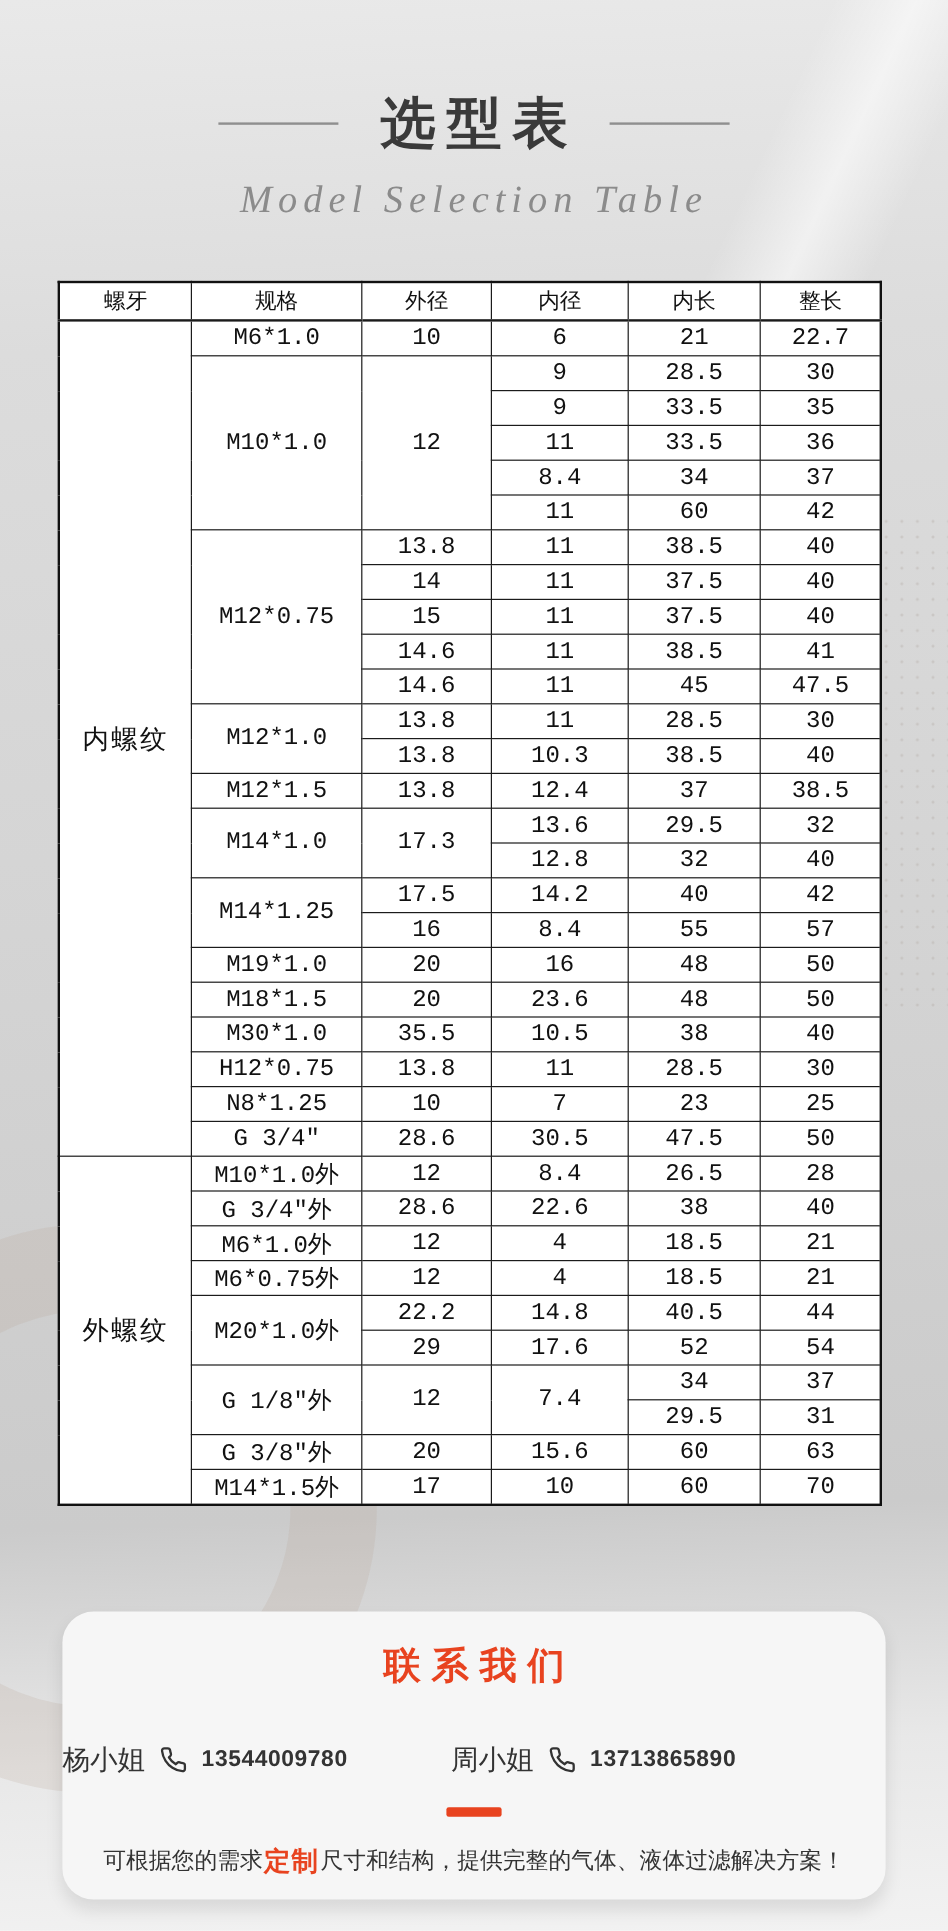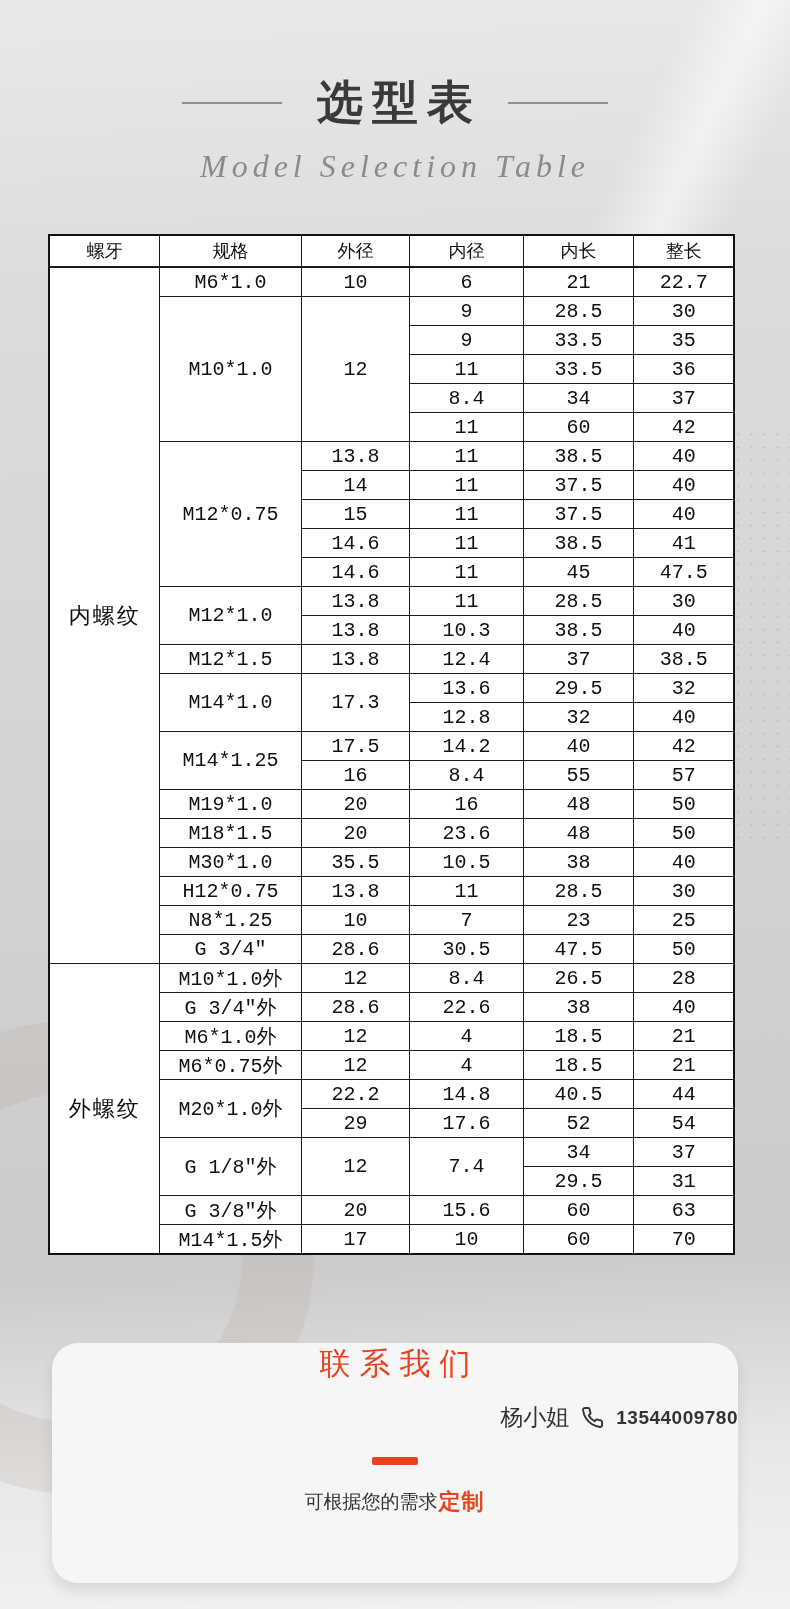--- a/index.html
+++ b/index.html
@@ -69,26 +69,27 @@
     font-family:"Liberation Sans","DejaVu Sans",sans-serif;
   }
   
   .card{
     position:absolute;left:52px;top:1343px;width:686px;height:240px;
     background:#f6f6f6;border-radius:26px;
     box-shadow:0 8px 14px rgba(0,0,0,.10);
     text-align:center;
   }
   .card-title{
-    font-size:31px;font-weight:normal;color:#e8431f;
+    margin-top:24px;
+    font-size:31px;font-weight:bold;color:#e8431f;
     letter-spacing:9px;text-indent:9px;
   }
   .card-contacts{
-    margin-top:17px;
-    display:flex;justify-content:flex-end;align-items:center;gap:86px;
+    margin-top:42px;
+    display:flex;justify-content:flex-start;align-items:center;gap:86px;
   }
   .person{display:flex;align-items:center;gap:12px;}
   .person-name{font-size:23px;color:#333;}
   .person-phone{font-size:19px;font-weight:bold;color:#333;letter-spacing:.5px;}
   .phone-icon{width:23px;height:23px;display:inline-block;}
   .card-dash{
     width:46px;height:8px;border-radius:2px;
     background:#e8431f;margin:24px auto 0;
   }
   .card-note{
@@ -368,20 +369,30 @@
     <div class="card-contacts">
       <div class="person">
         <span class="person-name">杨小姐</span>
         <span class="phone-icon">
           <svg viewBox="0 0 24 24" width="23" height="23" fill="none" stroke="#333" stroke-width="2" stroke-linecap="round" stroke-linejoin="round">
               <path d="M22 16.92v3a2 2 0 0 1-2.18 2 19.79 19.79 0 0 1-8.63-3.07 19.5 19.5 0 0 1-6-6 19.79 19.79 0 0 1-3.07-8.67A2 2 0 0 1 4.11 2h3a2 2 0 0 1 2 1.72 12.84 12.84 0 0 0 .7 2.81 2 2 0 0 1-.45 2.11L8.09 9.91a16 16 0 0 0 6 6l1.27-1.27a2 2 0 0 1 2.11-.45 12.84 12.84 0 0 0 2.81.7A2 2 0 0 1 22 16.92z"></path>
             </svg>
         </span>
         <span class="person-phone">13544009780</span>
       </div>
+      <div class="person">
+        <span class="person-name">周小姐</span>
+        <span class="phone-icon">
+          <svg viewBox="0 0 24 24" width="23" height="23" fill="none" stroke="#333" stroke-width="2" stroke-linecap="round" stroke-linejoin="round">
+              <path d="M22 16.92v3a2 2 0 0 1-2.18 2 19.79 19.79 0 0 1-8.63-3.07 19.5 19.5 0 0 1-6-6 19.79 19.79 0 0 1-3.07-8.67A2 2 0 0 1 4.11 2h3a2 2 0 0 1 2 1.72 12.84 12.84 0 0 0 .7 2.81 2 2 0 0 1-.45 2.11L8.09 9.91a16 16 0 0 0 6 6l1.27-1.27a2 2 0 0 1 2.11-.45 12.84 12.84 0 0 0 2.81.7A2 2 0 0 1 22 16.92z"></path>
+            </svg>
+        </span>
+        <span class="person-phone">13713865890</span>
+      </div>
     </div>
     <div class="card-dash"></div>
     <div class="card-note">
       <span>可根据您的需求</span>
       <span class="hl">定制</span>
+      <span>尺寸和结构，提供完整的气体、液体过滤解决方案！</span>
     </div>
   </div>
 </div>
 
 </body></html>

